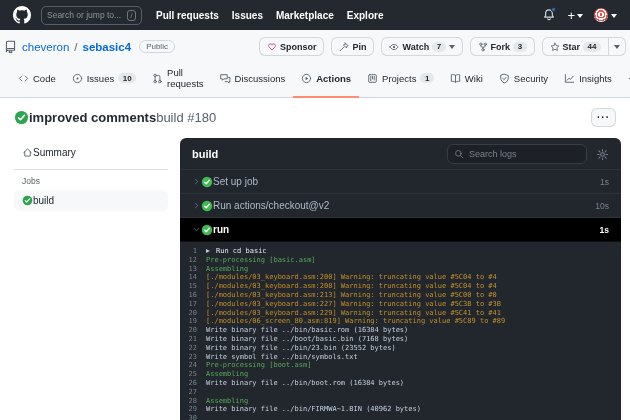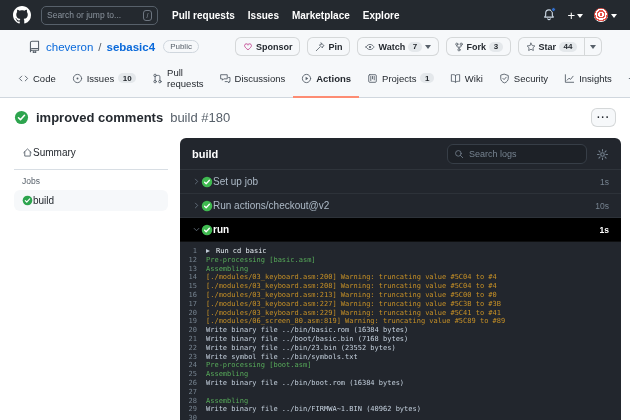--- a/index.html
+++ b/index.html
@@ -6,21 +6,21 @@
   html,body { width:630px; height:420px; overflow:hidden; background:#fff;
     font-family:"Liberation Sans", sans-serif; }
 
   .ic { display:inline-flex; align-items:center; justify-content:center; flex:none; }
   .ic svg { width:100%; height:100%; display:block; }
 
   
   .gh-header { height:30px; background:#24292f; display:flex; align-items:center;
     padding:0 13px; gap:10px; color:#fff; }
   .logo { width:18px; height:18px; color:#fff; }
-  .hdr-search { display:flex; align-items:center; width:117px; height:19px;
+  .hdr-search { display:flex; align-items:center; width:101px; height:19px;
     border:1px solid #57606a; border-radius:5px; padding:0 5px; gap:4px; }
   .hdr-search input { flex:1; min-width:0; background:transparent; border:none; outline:none;
     color:#c9d1d9; font-size:8.5px; font-family:inherit; }
   .hdr-search input::placeholder { color:#8b949e; }
   .key-hint { border:1px solid #6e7681; border-radius:3px; color:#8b949e; font-size:7px;
     line-height:9px; padding:0 2.5px; }
   .hdr-nav { display:flex; gap:13px; margin-left:4px; }
   .hdr-nav span { color:#fff; font-weight:700; font-size:10px; cursor:pointer; }
   .hdr-right { margin-left:auto; display:flex; align-items:center; gap:11px; }
   .bell-wrap { position:relative; width:14px; height:14px; color:#cdd9e5; }
@@ -28,21 +28,21 @@
     background:#316dca; border:1px solid #24292f; }
   .plus-item { display:flex; align-items:center; gap:2px; font-size:13px; color:#fff; }
   .avatar-item { display:flex; align-items:center; gap:3px; }
   .avatar { width:14px; height:14px; border-radius:50%;
     background:repeating-radial-gradient(circle at 50% 45%, #e5534b 0 1.4px, #fff 1.4px 2.8px); }
   .caret { width:0; height:0; border:3px solid transparent; border-top:4px solid currentColor;
     display:inline-block; transform:translateY(2px); }
 
   
   .hero { background:#f6f8fa; border-bottom:1px solid #d0d7de; }
-  .repo-row { display:flex; align-items:center; padding:7px 28px 5px; gap:5px; }
+  .repo-row { display:flex; align-items:center; padding:7px 4px 5px; gap:5px; }
   .repo-icon { width:13px; height:13px; color:#57606a; }
   .repo-owner, .repo-name { color:#0969da; font-size:11.5px; cursor:pointer; }
   .repo-name { font-weight:700; }
   .repo-sep { color:#57606a; font-size:11.5px; }
   .badge-outline { border:1px solid #d0d7de; border-radius:999px; color:#57606a;
     font-size:8px; padding:1px 6px; margin-left:3px; font-weight:500; }
   .repo-actions { margin-left:auto; display:flex; gap:7px; align-items:center; }
   .gh-btn { display:inline-flex; align-items:center; gap:3px; background:#f6f8fa;
     border:1px solid rgba(27,31,36,0.15); border-radius:6px; height:19px; padding:0 7px;
     font-size:9px; font-weight:600; color:#24292f; cursor:pointer; font-family:inherit; }
@@ -57,21 +57,21 @@
     margin-left:-1px; padding:0 5px; }
 
   
   .tabs { display:flex; padding:0 10px; }
   .tab { display:flex; align-items:center; gap:4px; padding:6px 8px 7px; font-size:9.5px;
     color:#24292f; cursor:pointer; border-bottom:2px solid transparent; margin-bottom:-1px; }
   .tab .ic { width:11px; height:11px; color:#57606a; }
   .tab.active { font-weight:700; border-bottom-color:#fd8c73; }
 
   
-  .title-row { display:flex; align-items:center; gap:7px; padding:10px 14px 8px; background:#fff; }
+  .title-row { display:flex; align-items:center; padding:10px 14px 8px; background:#fff; }
   .check-lg { width:15px; height:15px; color:#2da44e; }
   .run-title { font-size:13px; font-weight:700; color:#24292f; }
   .run-sub { font-size:13px; color:#57606a; }
   .title-actions { margin-left:auto; display:flex; gap:6px; align-items:center; }
   .gh-btn .ic.sync { color:#24292f; }
   .kebab { font-size:10px; letter-spacing:1px; line-height:8px; padding:0 5px; }
 
   
   .content { display:flex; height:298px; padding:3px 9px 0 0; }
   .sidebar { width:180px; padding:4px 12px 0 14px; }

